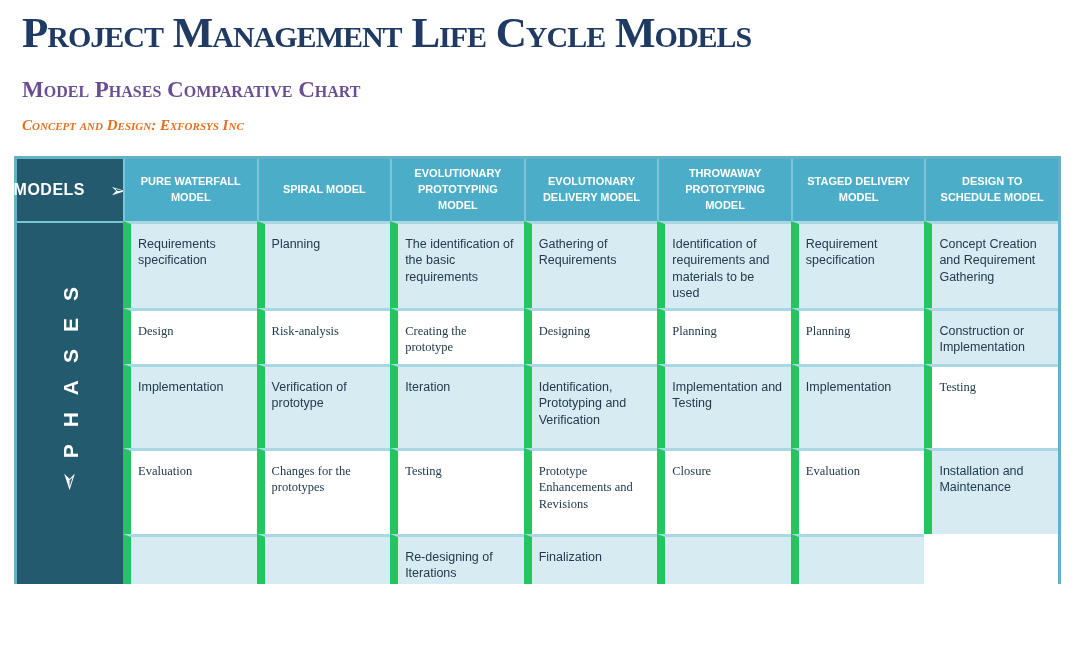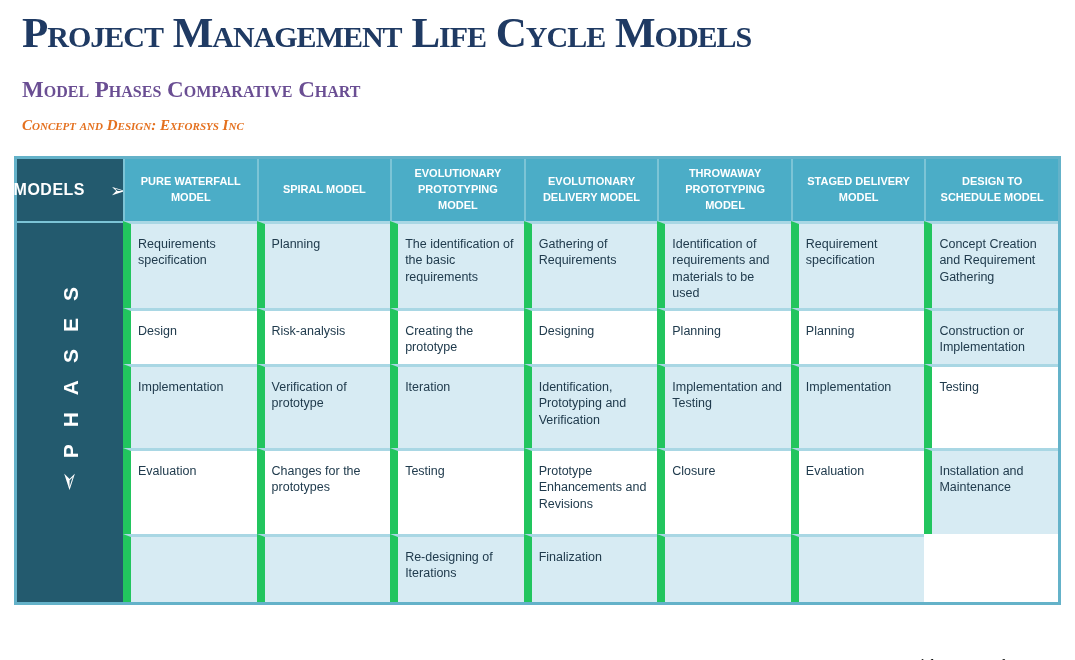--- a/index.html
+++ b/index.html
@@ -1,18 +1,18 @@
 <!DOCTYPE html>
 <html><head>
 <meta charset="utf-8">
 <style>
   html,body { margin:0; padding:0; background:#ffffff; }
   .page {
     position:relative;
-    width:1075px; height:660px;
+    width:1075px; height:584px;
     background:#ffffff;
     font-family:"Liberation Sans", sans-serif;
     overflow:hidden;
   }
   
   .page-title {
     margin:10px 0 0 22px;
     font-family:"Liberation Serif", serif;
     font-variant:small-caps;
     font-weight:bold;
@@ -99,21 +99,21 @@
   }
   .cell {
     border-left:8px solid #22c55e;
     border-top:3px solid #a9d7e4;
     padding:12px 8px 6px 7px;
     font-size:12.5px;
     line-height:1.3;
     color:#203b4d;
   }
   .r-light { background:#d7ebf3; }
-  .r-white { background:#ffffff; }
+  .r-white { background:#ffffff;font-family:Liberation Serif, serif; }
   
   .footer-copyright {
     position:absolute;
     top:626px; right:17px;
     font-family:"Liberation Serif", serif;
     font-weight:bold;
     font-size:12.5px;
     color:#111111;
     margin-top:31px;
   }

